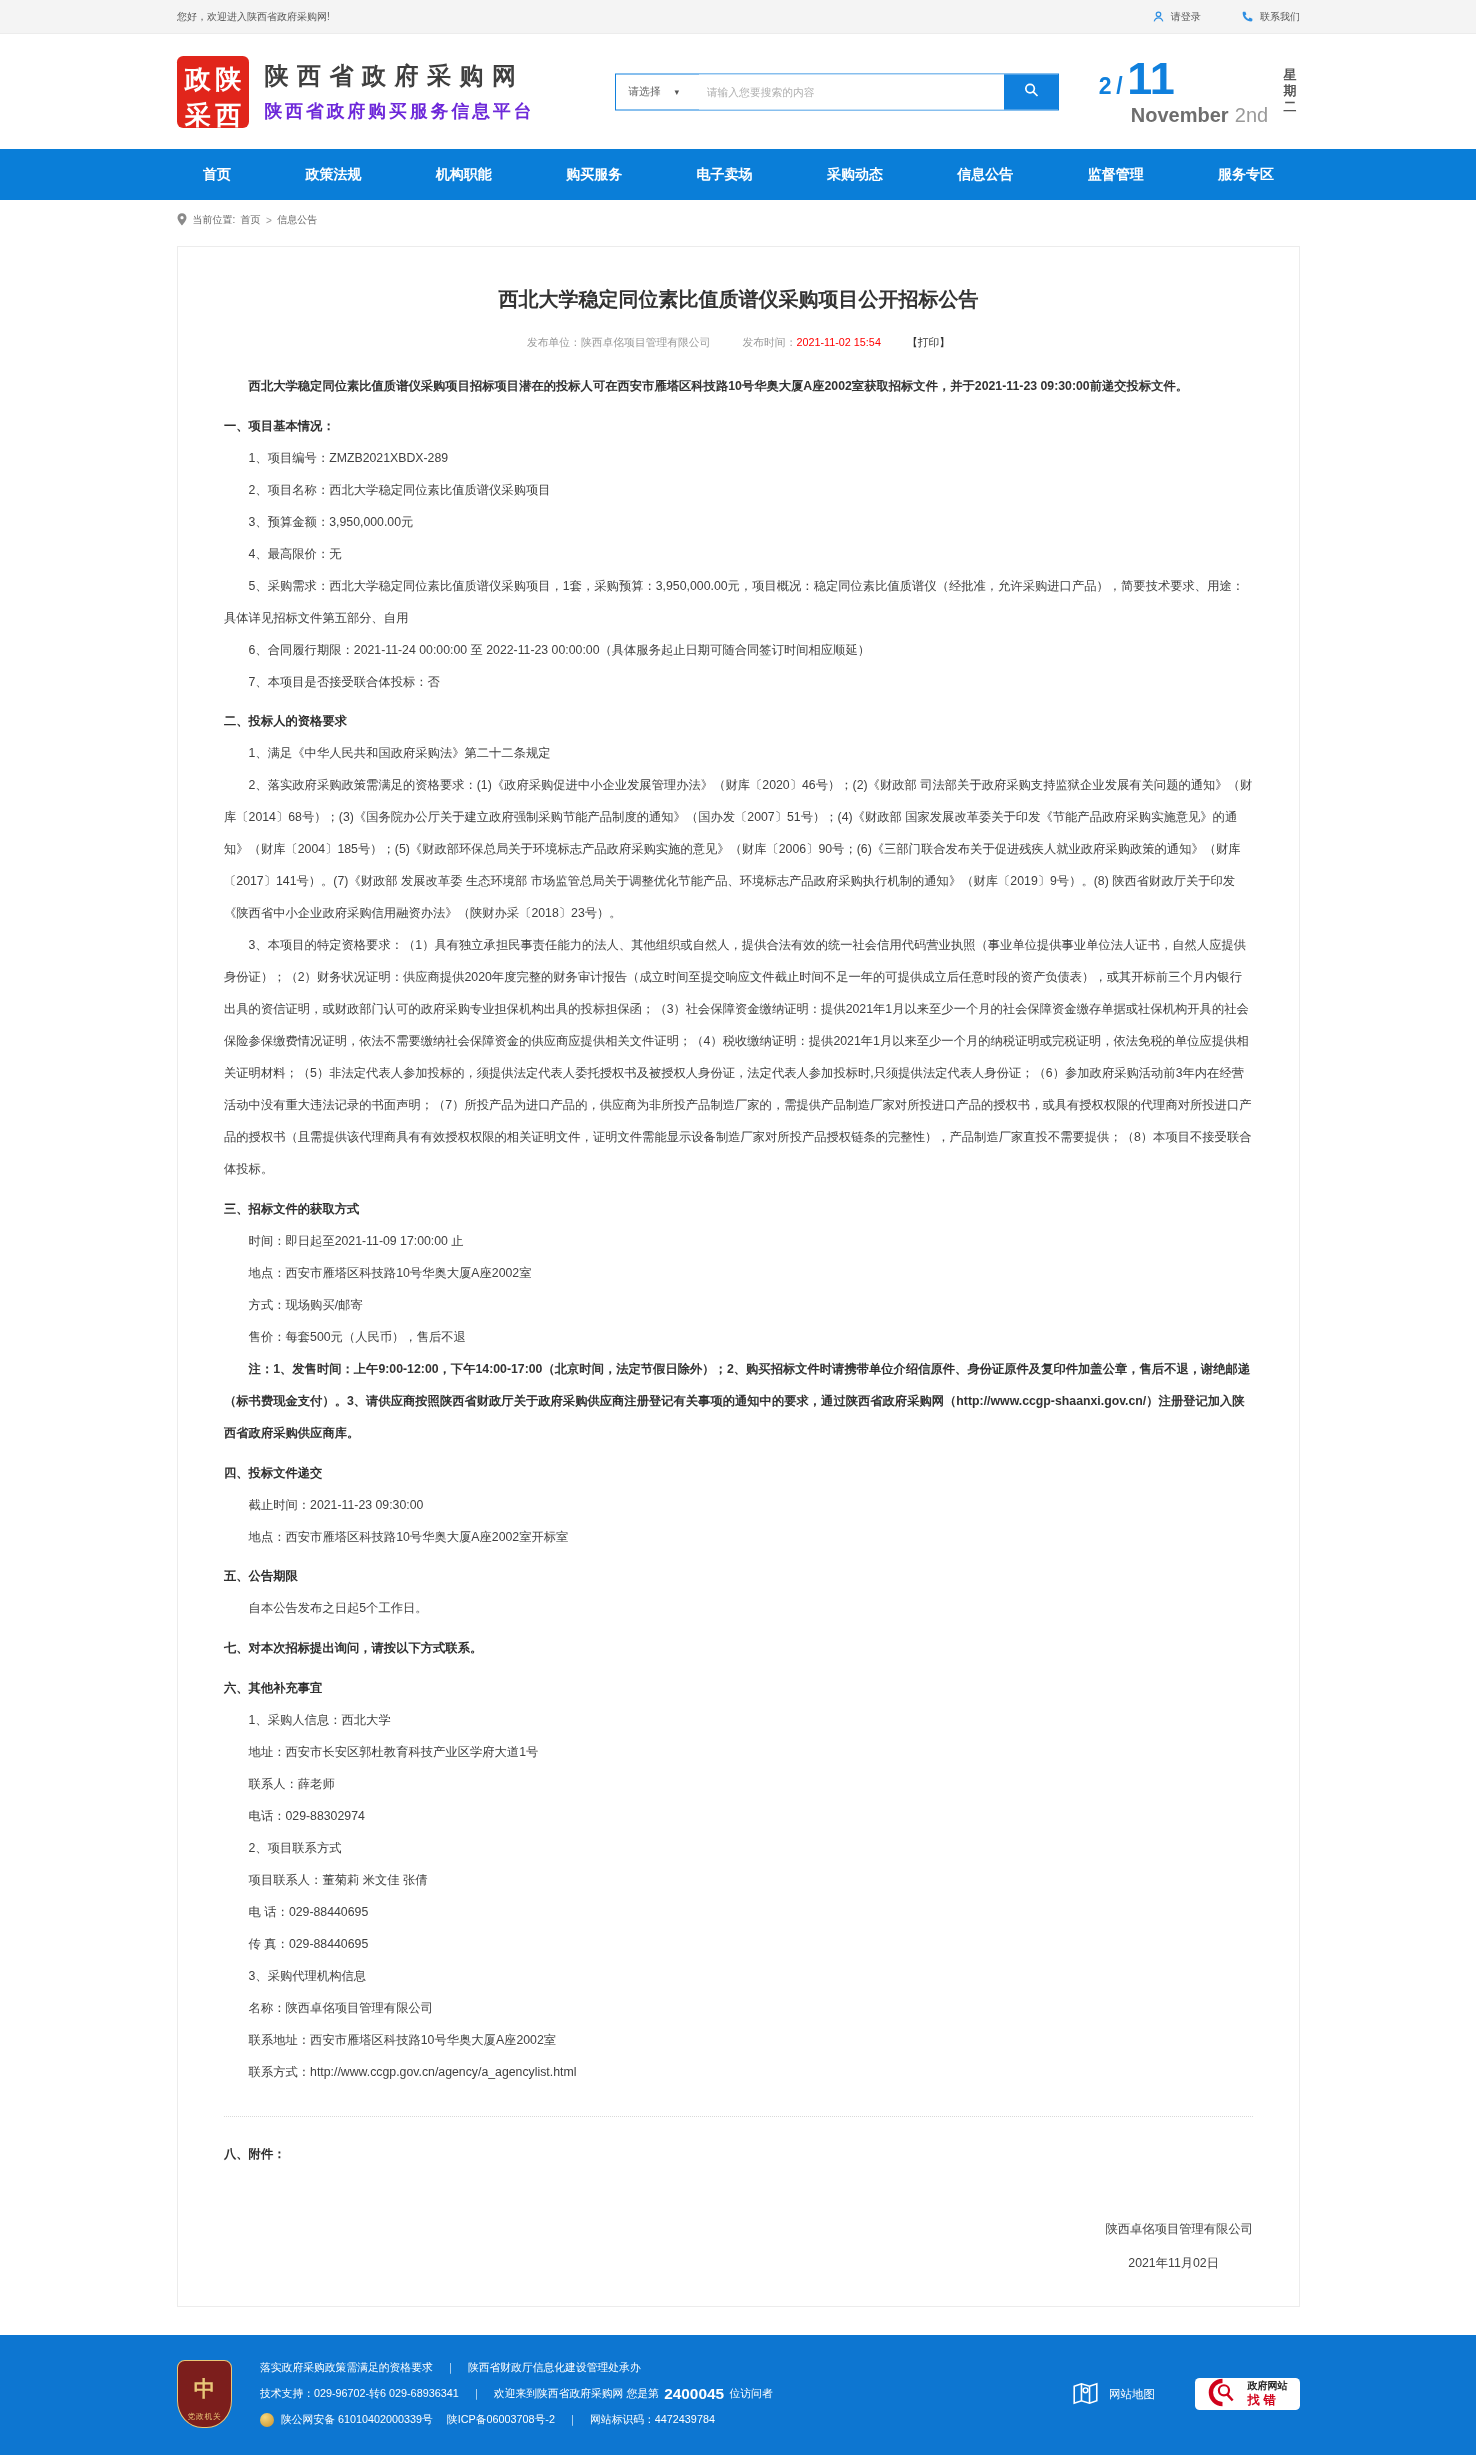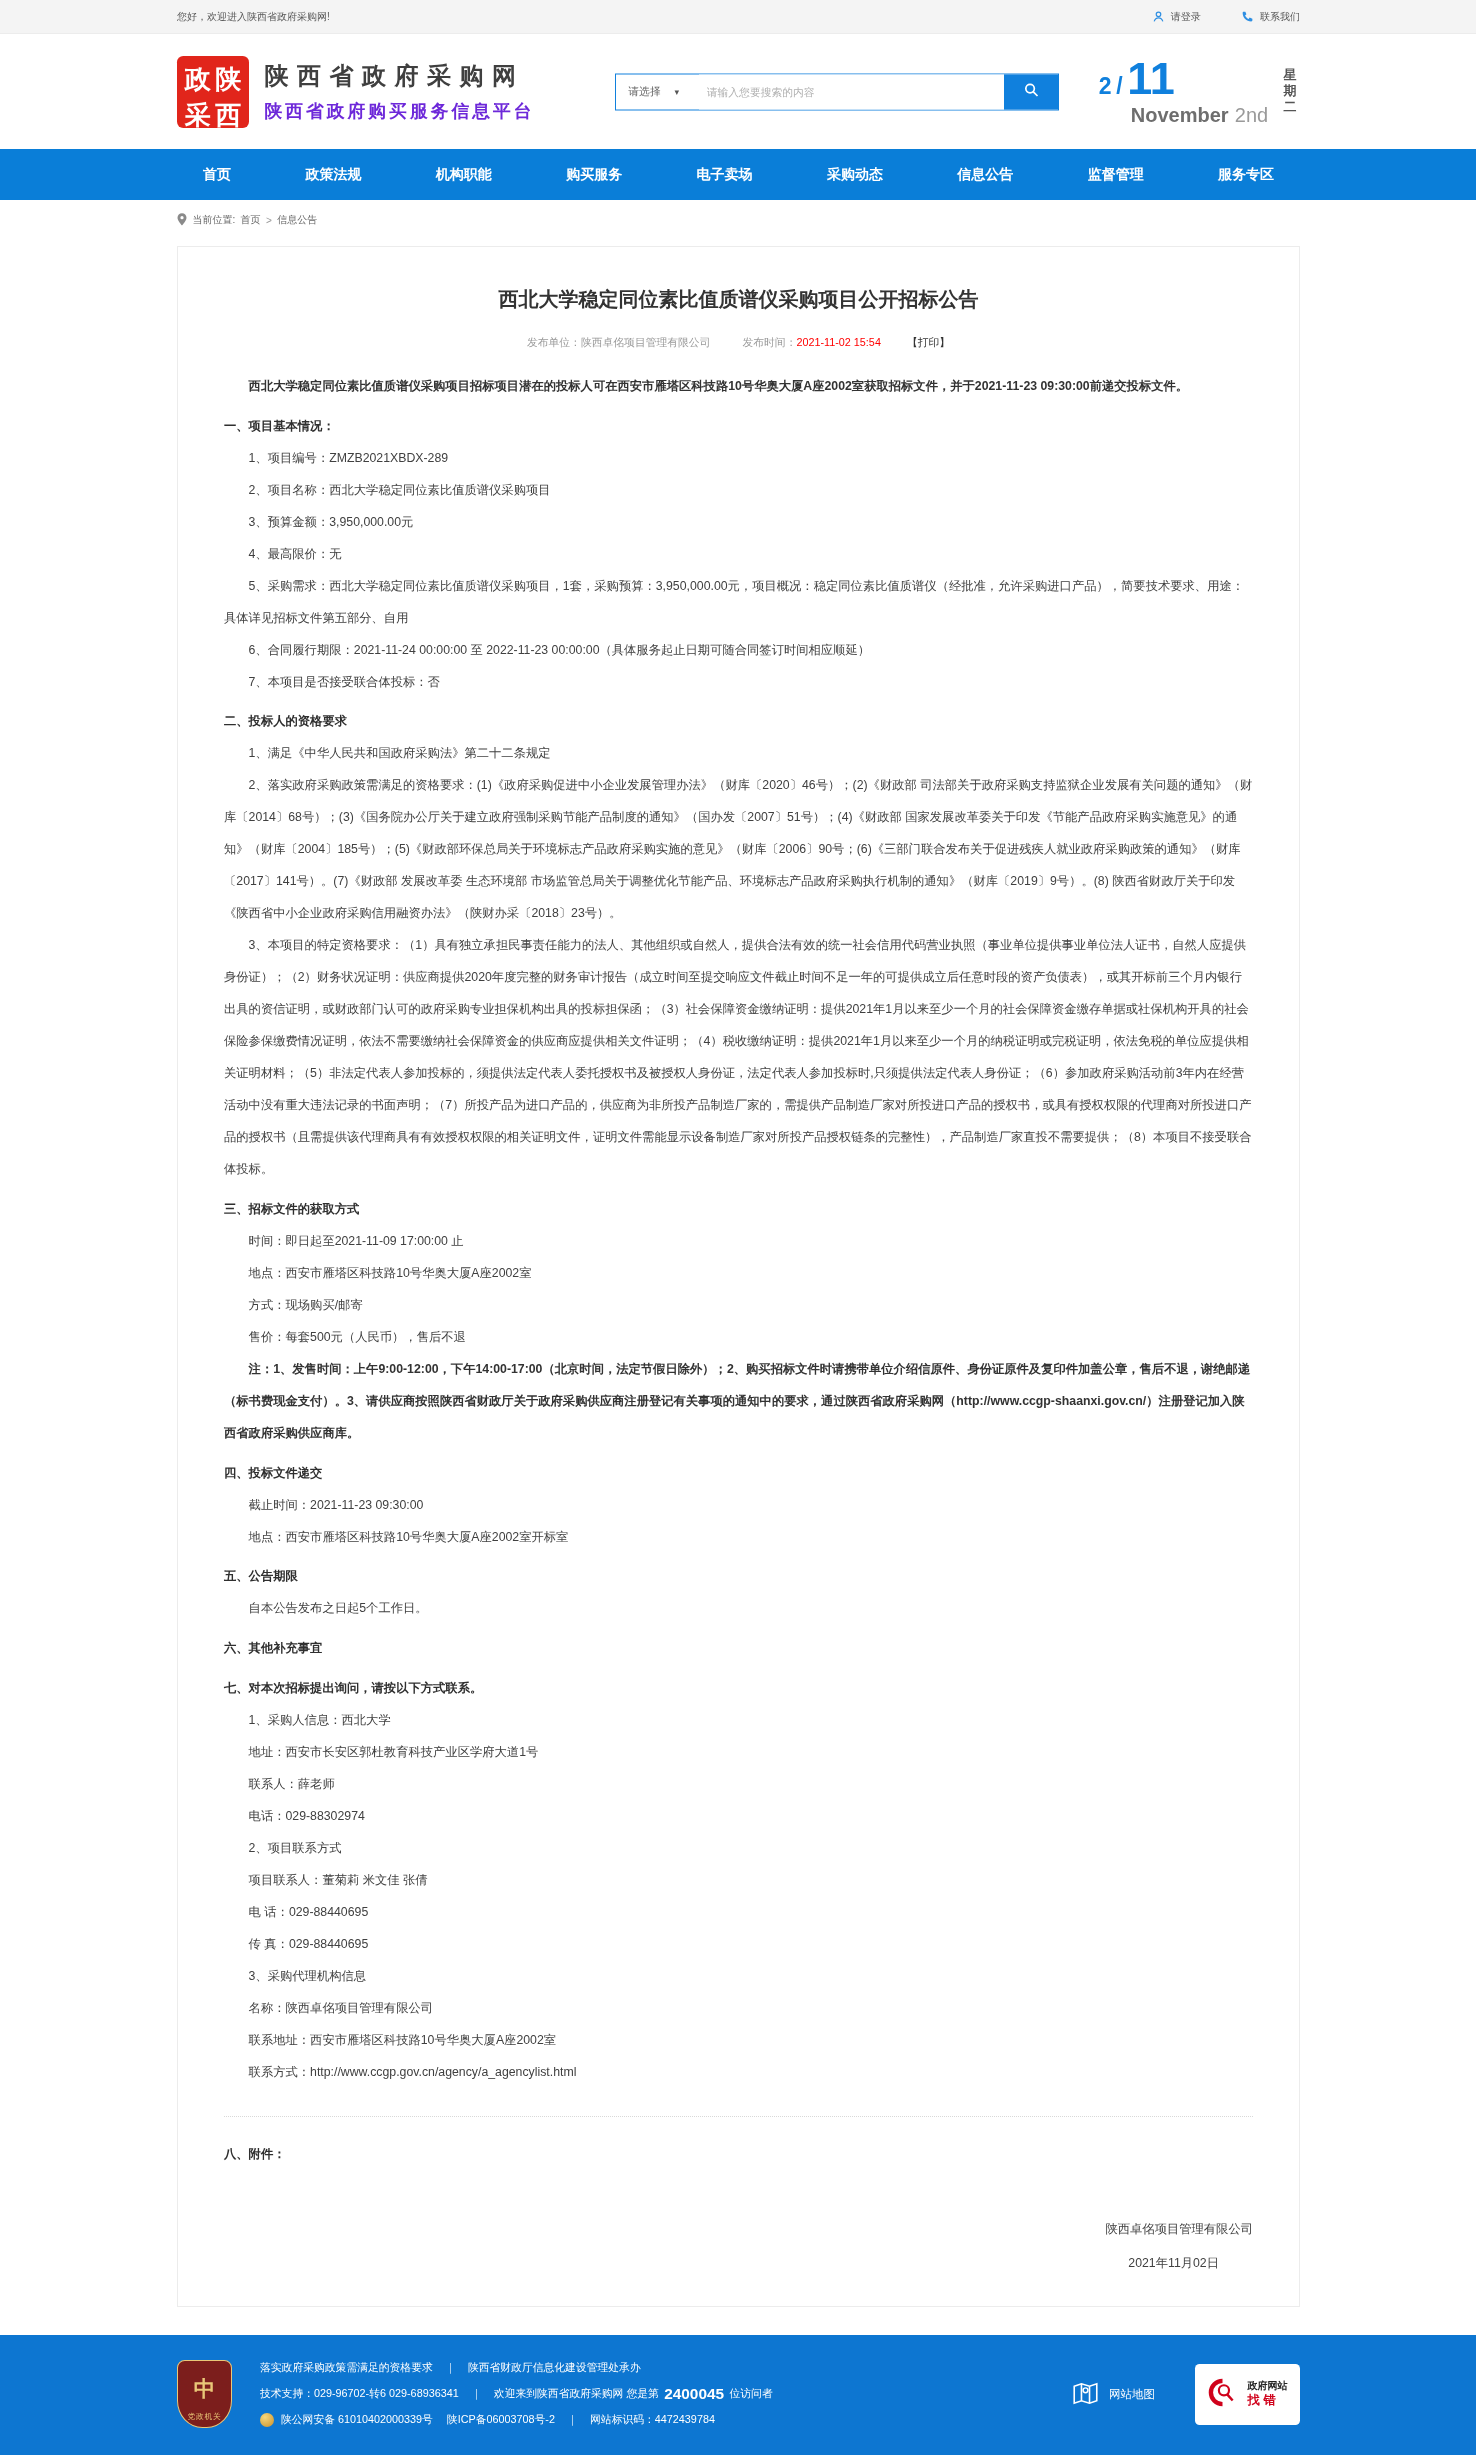--- a/index.html
+++ b/index.html
@@ -88,21 +88,21 @@
   }
   .badge-emblem { color:#e9c778; font-size:21.5px; font-weight:bold; margin-top:-12.3px; font-family:"Liberation Serif","DejaVu Serif",serif; }
   .badge-label { position:absolute; bottom:5.4px; width:100%; text-align:center; font-size:7.7px; color:#e9c778; letter-spacing:0.8px; }
   .foot-lines { flex:1; font-size:10.8px; }
   .foot-line { display:flex; align-items:center; min-height:26px; }
   .foot-line .vbar { margin:0 12.3px; opacity:.9; }
   .count { font-size:15.4px; font-weight:bold; margin:0 5.4px; }
   .emblem-dot { width:14px; height:14px; border-radius:50%; background:radial-gradient(circle at 35% 30%, #f7d87c, #c98f2a); display:inline-block; margin-right:7px; flex:none; }
   .gap { width:14px; display:inline-block; }
   .sitemap { display:flex; align-items:center; gap:9.2px; font-size:11.5px; color:#fff; margin-right:40px; cursor:pointer; }
-  .errbox { width:105px; height:61px; background:#fff; border-radius:4.6px; display:flex; align-items:center; justify-content:center; gap:11px; cursor:pointer; }
+  .errbox { width:105px; height:32px; background:#fff; border-radius:4.6px; display:flex; align-items:center; justify-content:center; gap:11px; cursor:pointer; }
   .err-text { display:flex; flex-direction:column; line-height:1.25; }
   .err-line1 { color:#222; font-size:10px; font-weight:bold; }
   .err-line2 { color:#d0021b; font-size:12.3px; font-weight:bold; letter-spacing:3.8px; }
 </style>
 </head>
 <body>
 
 <header class="topbar">
   <div class="container topbar-inner">
     <span>您好，欢迎进入陕西省政府采购网!</span>
@@ -229,22 +229,22 @@
       <div class="para para-p">时间：即日起至2021-11-09 17:00:00 止</div>
       <div class="para para-p">地点：西安市雁塔区科技路10号华奥大厦A座2002室</div>
       <div class="para para-p">方式：现场购买/邮寄</div>
       <div class="para para-p">售价：每套500元（人民币），售后不退</div>
       <div class="para para-note">注：1、发售时间：上午9:00-12:00，下午14:00-17:00（北京时间，法定节假日除外）；2、购买招标文件时请携带单位介绍信原件、身份证原件及复印件加盖公章，售后不退，谢绝邮递（标书费现金支付）。3、请供应商按照陕西省财政厅关于政府采购供应商注册登记有关事项的通知中的要求，通过陕西省政府采购网（http://www.ccgp-shaanxi.gov.cn/）注册登记加入陕西省政府采购供应商库。</div>
       <div class="para para-h">四、投标文件递交</div>
       <div class="para para-p">截止时间：2021-11-23 09:30:00</div>
       <div class="para para-p">地点：西安市雁塔区科技路10号华奥大厦A座2002室开标室</div>
       <div class="para para-h">五、公告期限</div>
       <div class="para para-p">自本公告发布之日起5个工作日。</div>
+      <div class="para para-h">七、对本次招标提出询问，请按以下方式联系。</div>
       <div class="para para-h">六、其他补充事宜</div>
-      <div class="para para-h">七、对本次招标提出询问，请按以下方式联系。</div>
       <div class="para para-p">1、采购人信息：西北大学</div>
       <div class="para para-p">地址：西安市长安区郭杜教育科技产业区学府大道1号</div>
       <div class="para para-p">联系人：薛老师</div>
       <div class="para para-p">电话：029-88302974</div>
       <div class="para para-p">2、项目联系方式</div>
       <div class="para para-p">项目联系人：董菊莉 米文佳 张倩</div>
       <div class="para para-p">电 话：029-88440695</div>
       <div class="para para-p">传 真：029-88440695</div>
       <div class="para para-p">3、采购代理机构信息</div>
       <div class="para para-p">名称：陕西卓佲项目管理有限公司</div>

